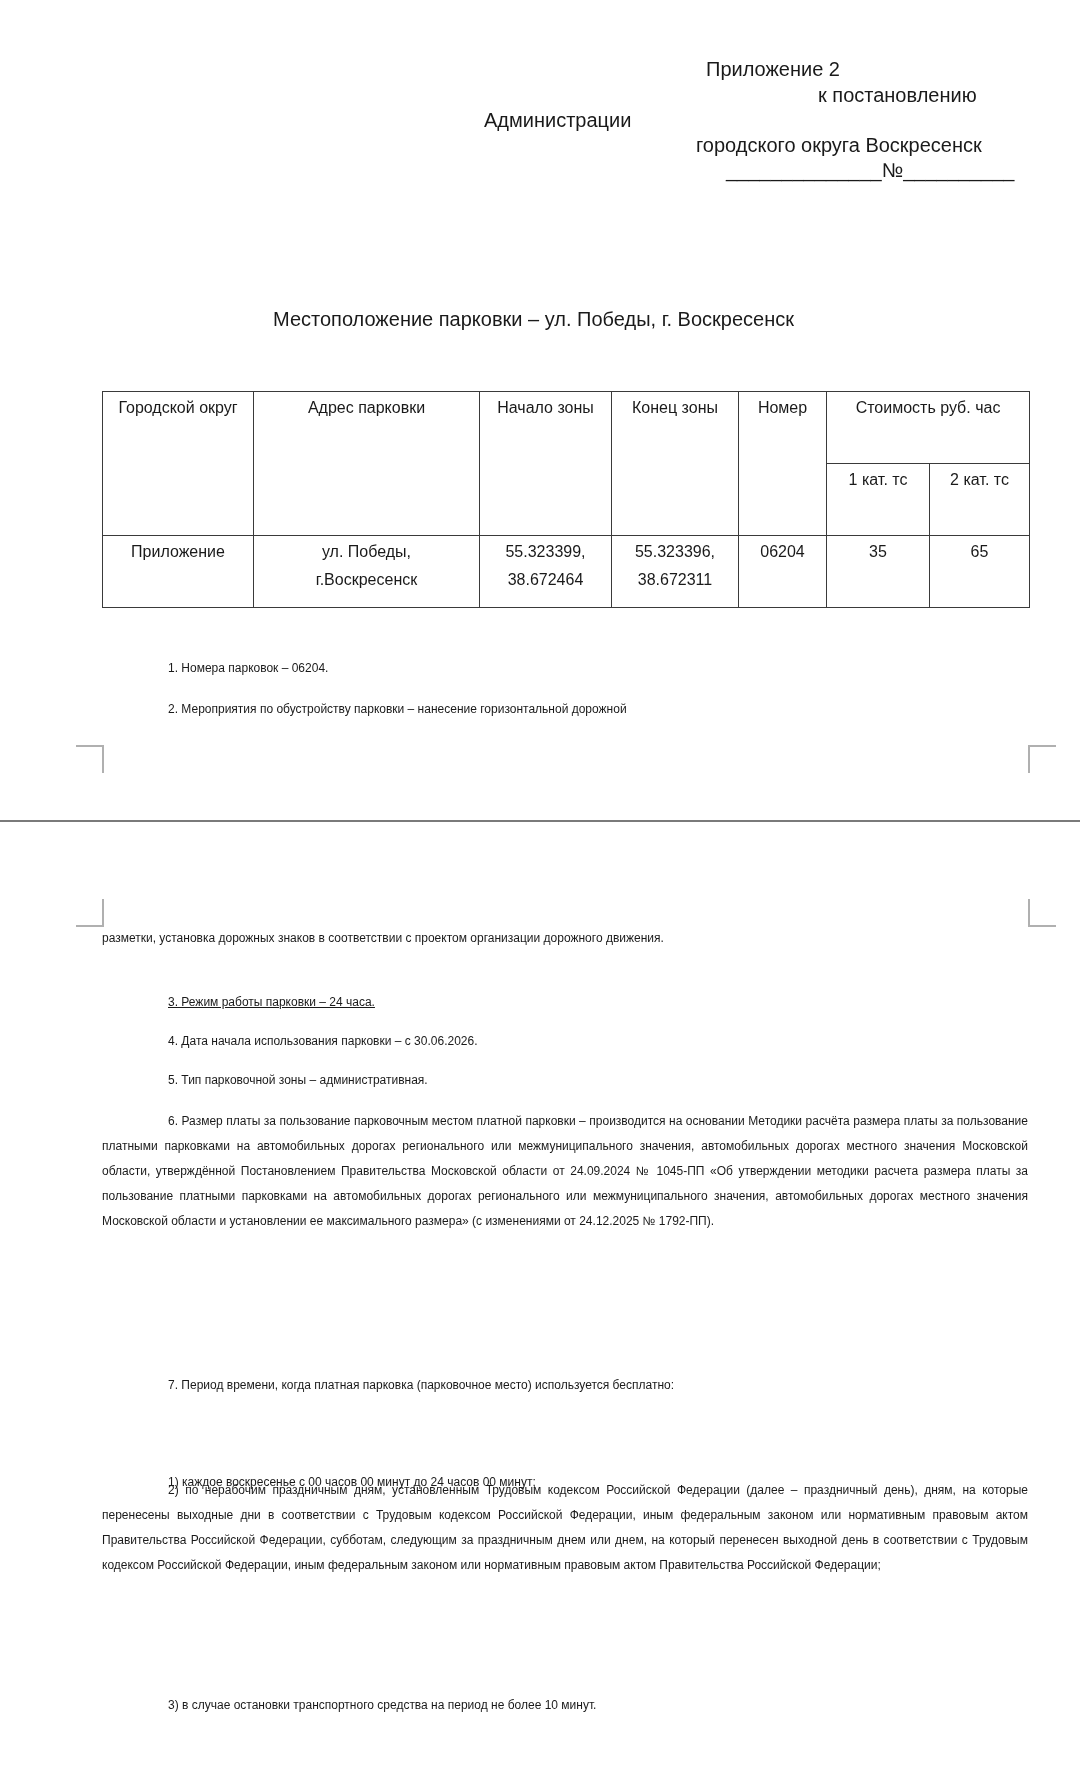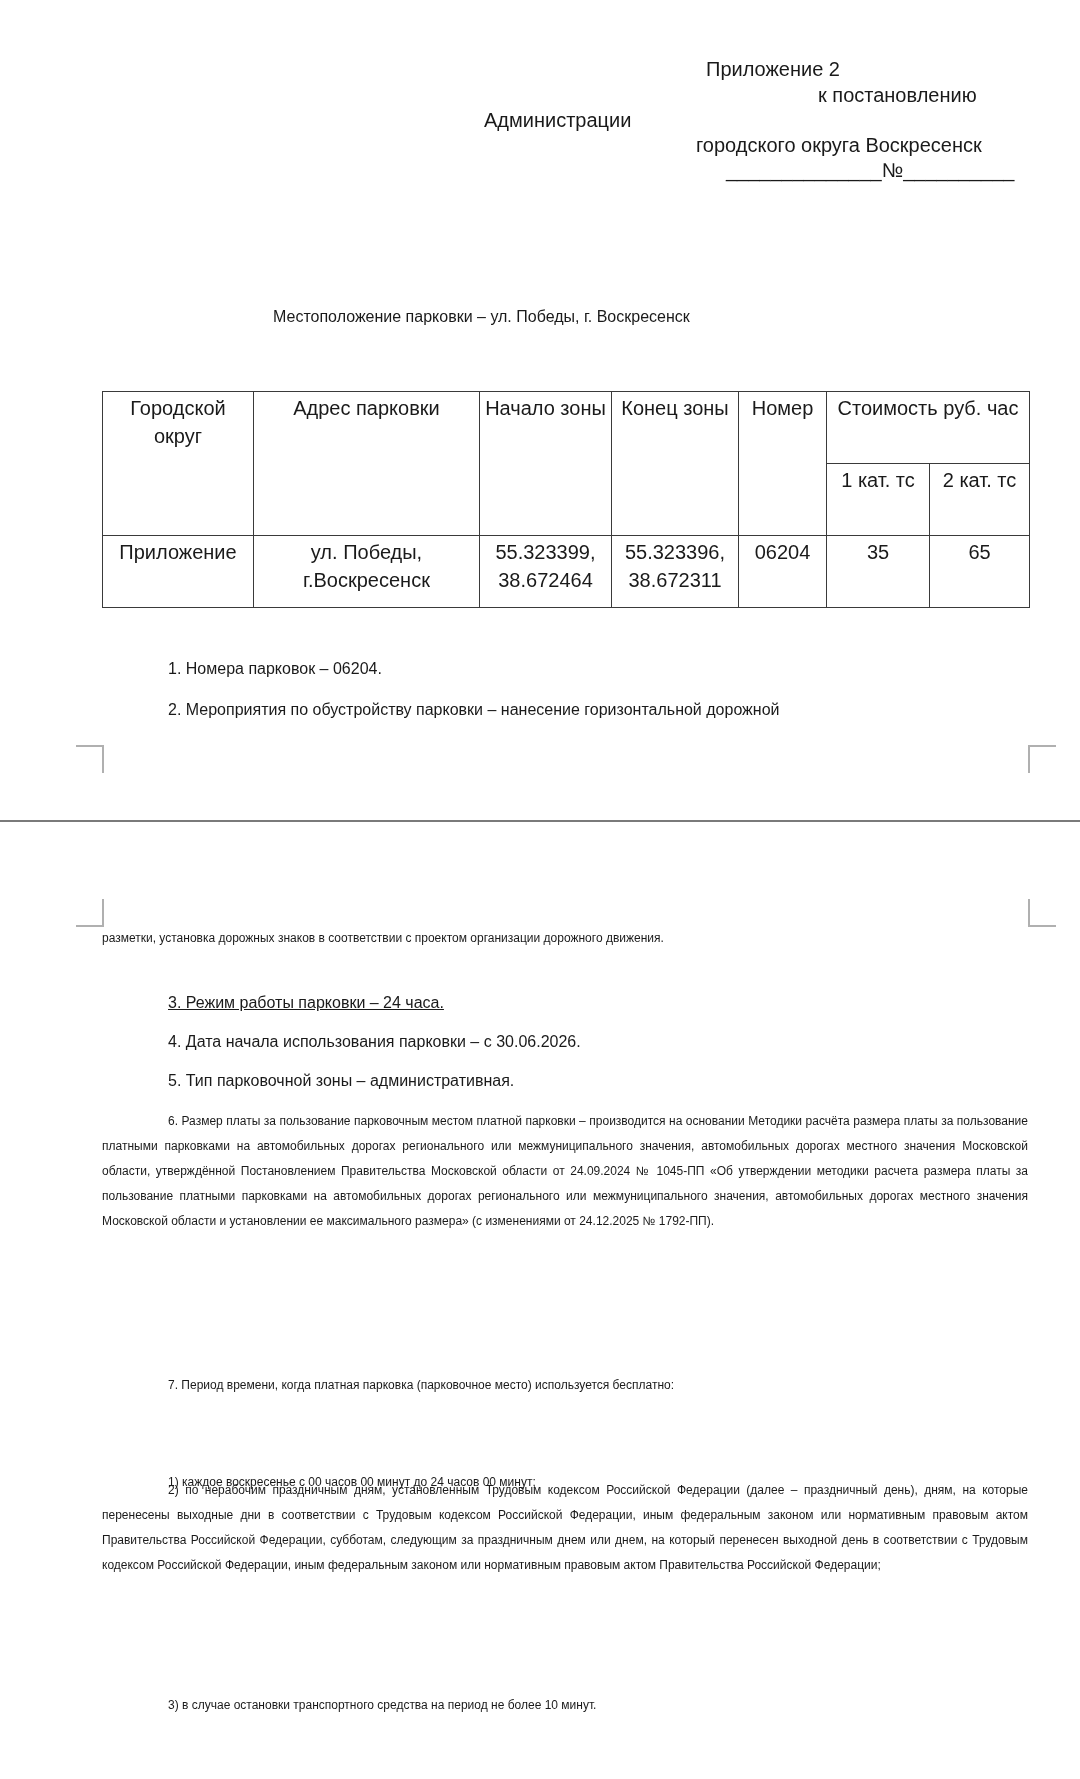--- a/index.html
+++ b/index.html
@@ -3,39 +3,39 @@
 <meta charset="utf-8">
 <style>
   html, body { margin: 0; padding: 0; background: #ffffff; }
   body {
     width: 1080px; height: 1779px; position: relative; overflow: hidden;
     font-family: "Liberation Sans", "DejaVu Sans", sans-serif;
     color: #1a1a1a;
   }
   .abs { position: absolute; white-space: nowrap; }
   .hdr { font-size: 20px; }
-  .title { font-size: 16px; }
-  .body-text { font-size: 16px; line-height: 25px; text-align: right; }
+  .title { font-size: 20px; }
+  .body-text { font-size: 12px; line-height: 25px; text-align: right; }
   .para {
     position: absolute; left: 102px; width: 926px;
     font-size: 12px; line-height: 25px; text-align: justify;
     text-align-last: left;
   }
   .indent { text-indent: 66px; }
   .corner { position: absolute; width: 26px; height: 26px; border-color: #b0b0b0; border-style: solid; border-width: 0; }
   .c-tl { border-top-width: 2px; border-right-width: 2px; }
   .c-tr { border-top-width: 2px; border-left-width: 2px; }
   .c-bl { border-bottom-width: 2px; border-right-width: 2px; }
   .c-br { border-bottom-width: 2px; border-left-width: 2px; }
   .page-sep { position: absolute; left: 0; width: 1080px; top: 820px; height: 2px; background: #7a7a7a; }
 
   table.park {
     position: absolute; left: 102px; top: 391px; width: 927px;
     border-collapse: collapse; table-layout: fixed;
-    font-size: 20px; line-height: 28px;
+    font-size: 16px; line-height: 28px;
   }
   table.park td, table.park th {
     border: 1.5px solid #3a3a3a; vertical-align: top; text-align: center;
     font-weight: normal; padding: 2px 4px 0 4px;
   }
   .h1row { height: 72px; }
   .h2row { height: 72px; }
   .drow { height: 72px; }
 </style>
 </head>

